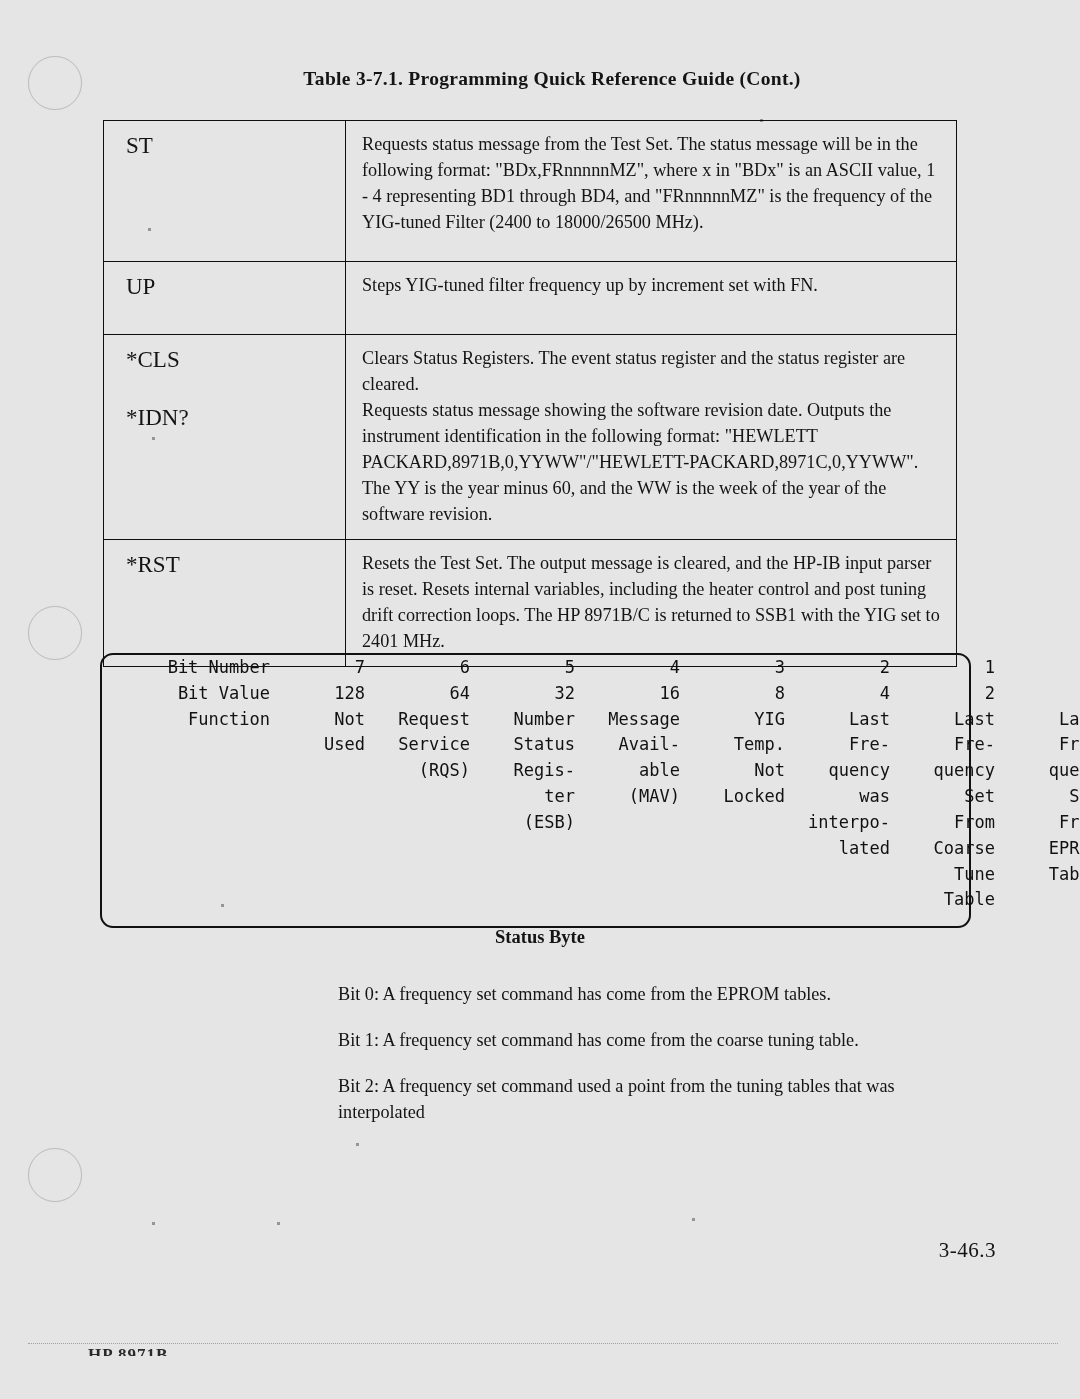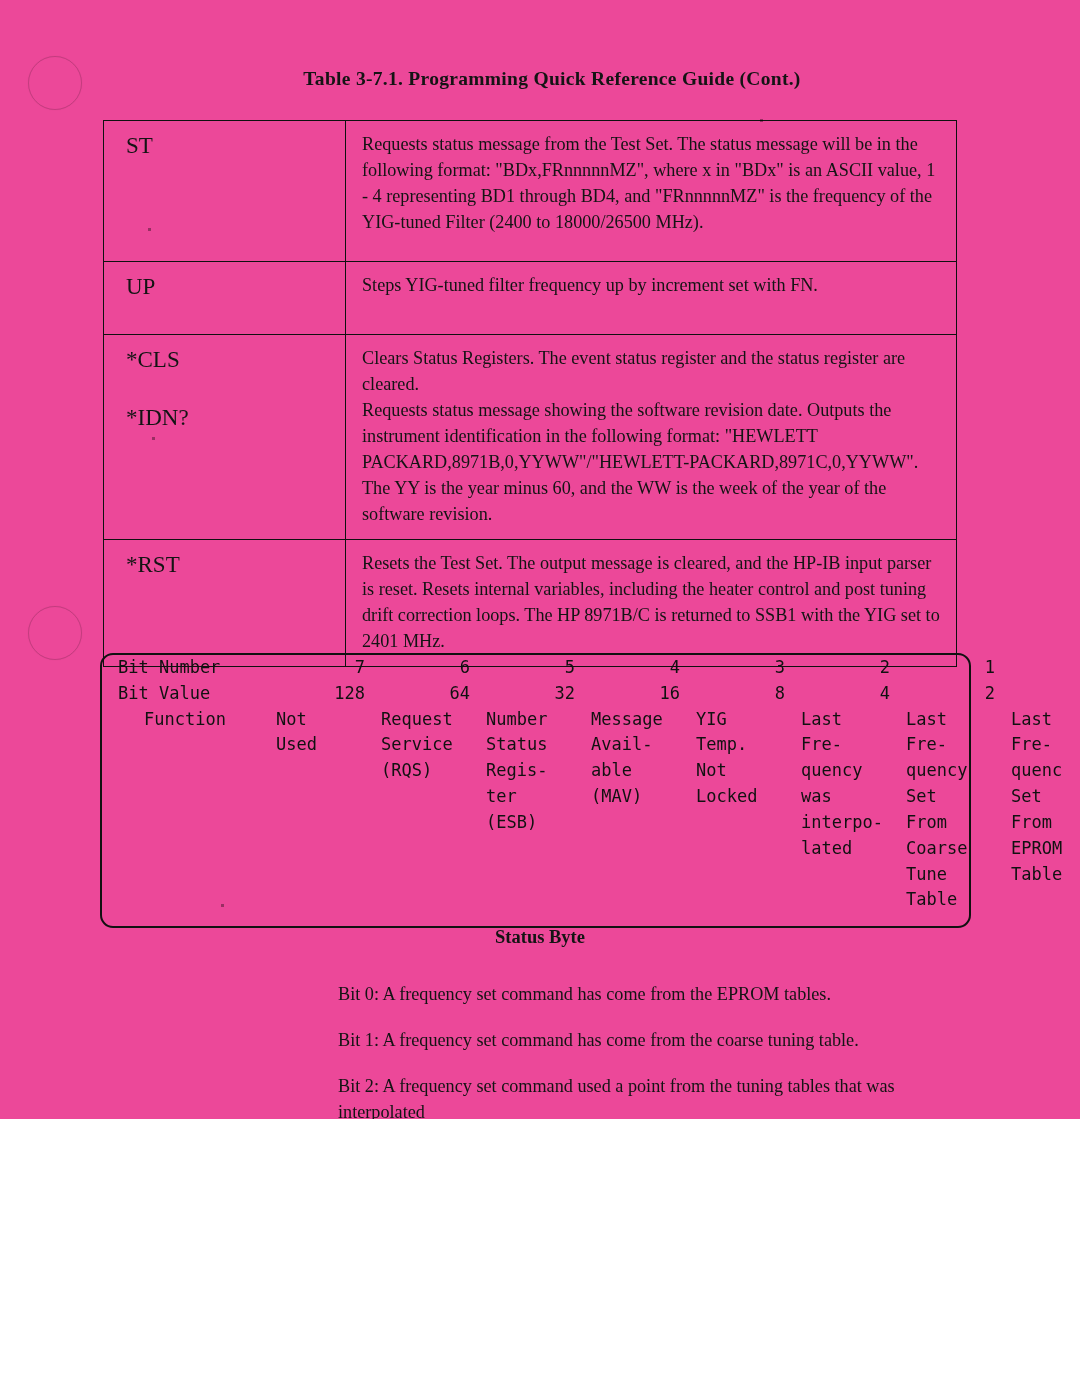--- a/index.html
+++ b/index.html
@@ -4,22 +4,22 @@
 <title>Programming Quick Reference Guide</title>
 <style>
   html, body {
     margin: 0;
     padding: 0;
     background: #ffffff;
   }
   #page {
     position: relative;
     width: 1080px;
-    height: 1119px;
-    background: #ec4899;
+    height: 1399px;
+    background: #e5e5e5;
     overflow: hidden;
     font-family: "Liberation Serif", "DejaVu Serif", serif;
     color: #141414;
   }
 
   
   .punch {
     position: absolute;
     width: 52px;
     height: 52px;
@@ -99,20 +99,21 @@
     position: absolute;
     left: 0; top: 0;
     width: 100%;
     border-collapse: collapse;
     table-layout: fixed;
   }
   #bit-grid td {
     padding: 0;
     vertical-align: top;
     line-height: 1.52;
+    text-align: right;
   }
   #bit-grid td.rowlabel {
     width: 152px;
     padding-left: 16px;
     white-space: nowrap;
   }
   #bit-grid td.rowlabel.indent {
     padding-left: 42px;
   }
   .bitcol {

